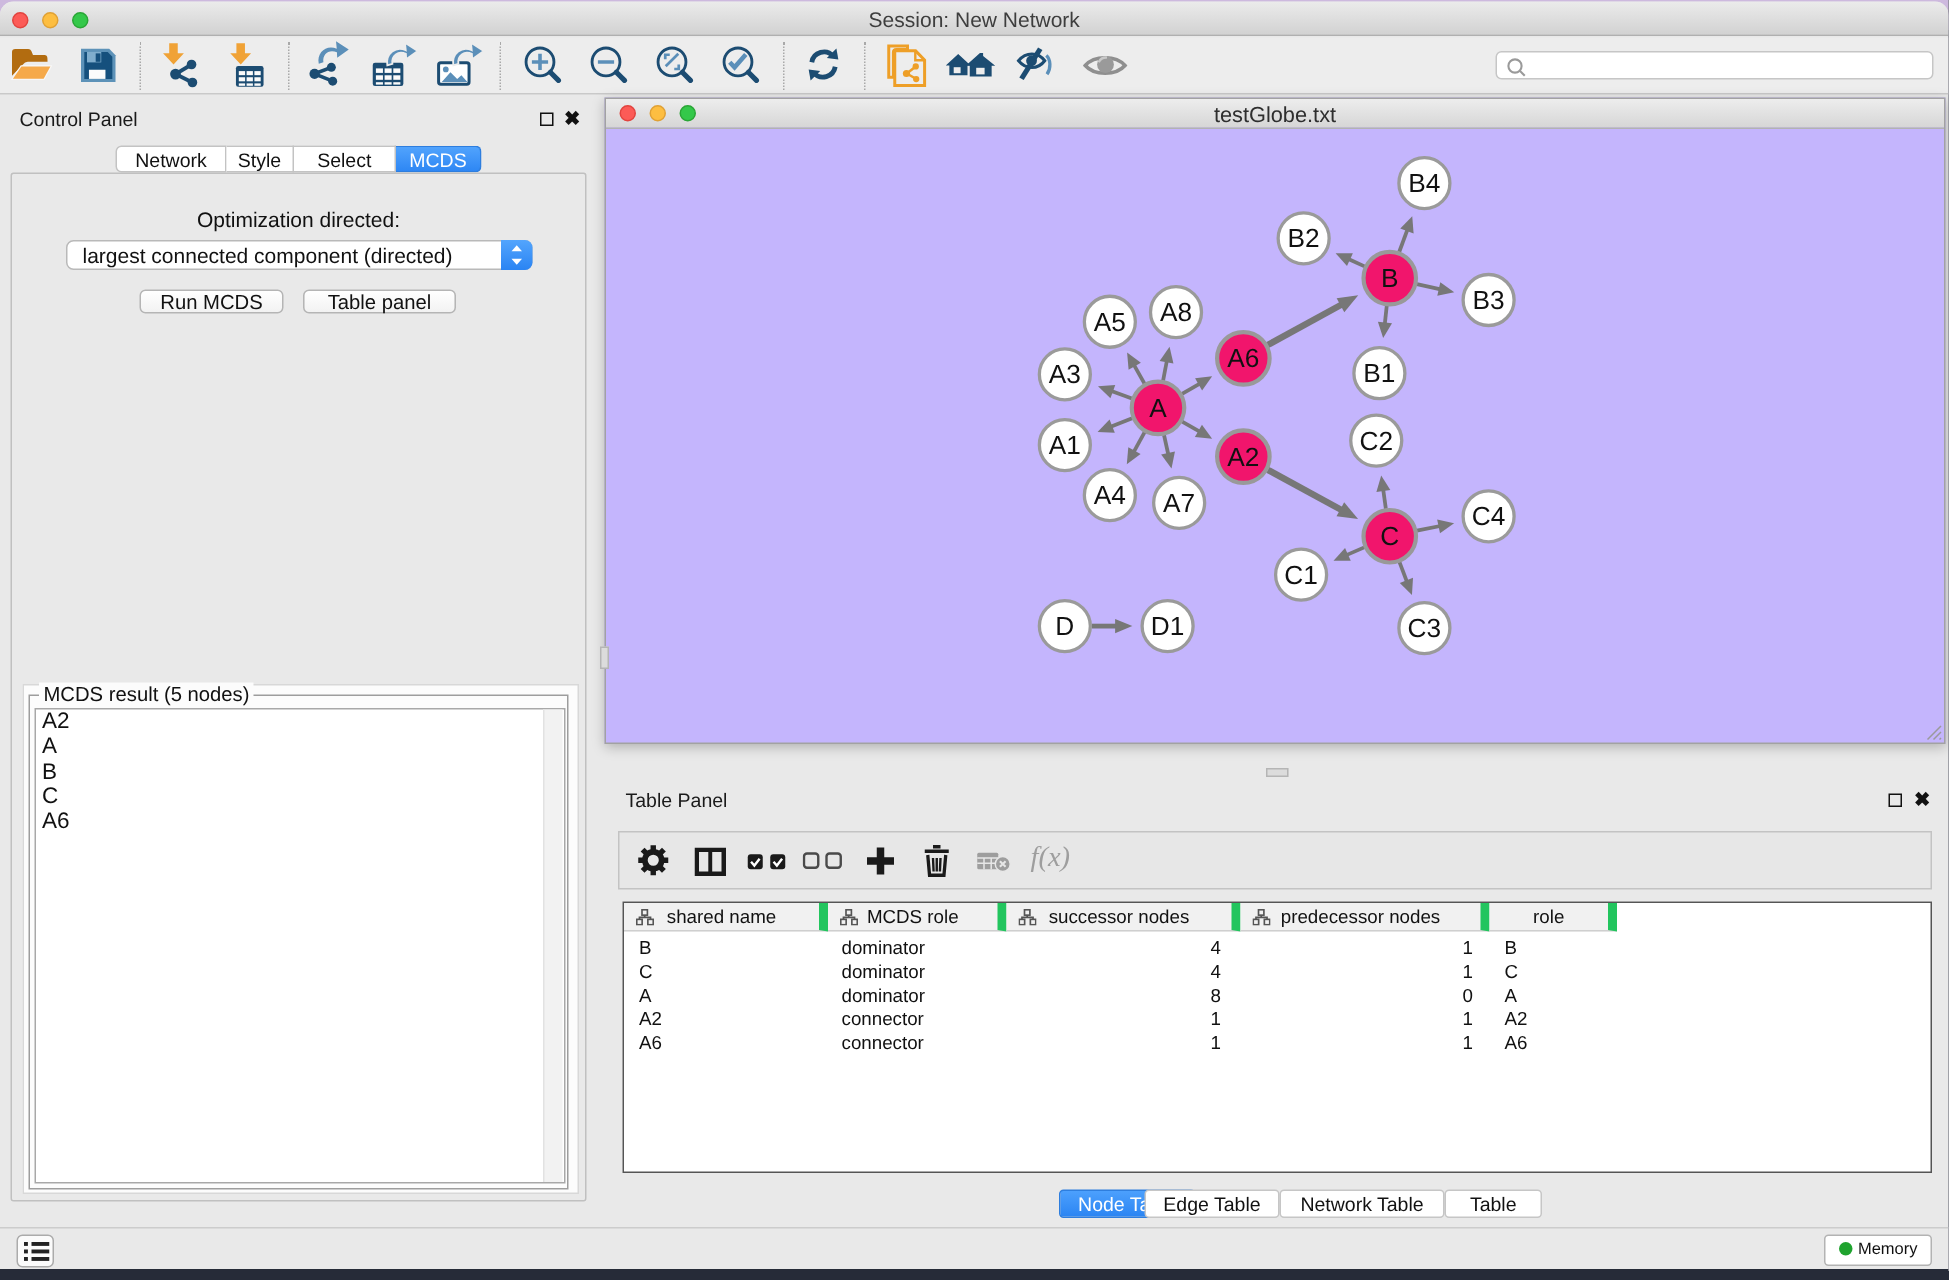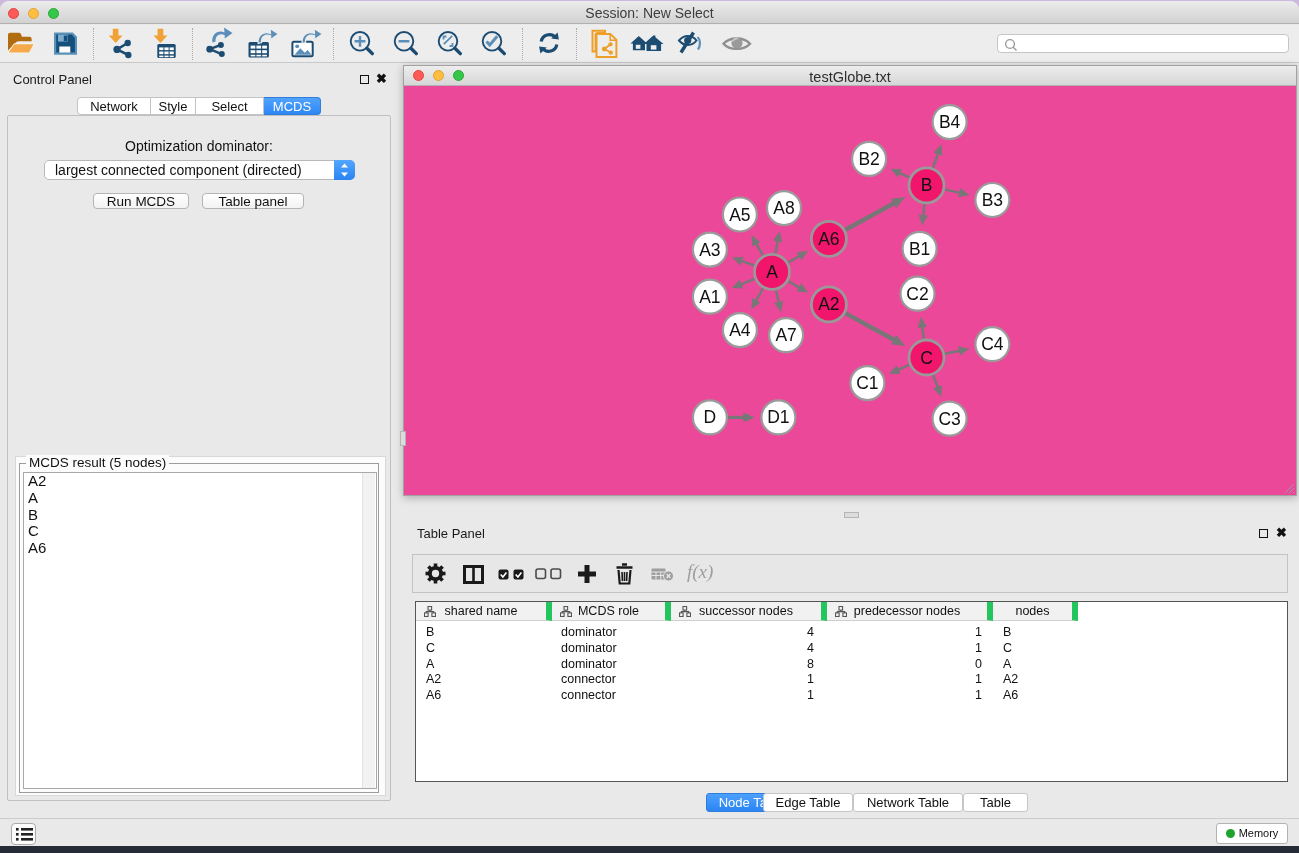--- a/index.html
+++ b/index.html
@@ -33,21 +33,21 @@
 #dropdown { position:absolute; left:36px; top:44px; width:311px; height:20px; background:#fff; border:1px solid #b9b9b9; border-radius:5px; font-size:14px; color:#111; line-height:18px; padding-left:10px; }
 #dd-step { position:absolute; right:-1px; top:-1px; width:21px; height:20px; border-radius:0 5px 5px 0; background:linear-gradient(#53a5fd,#2a84f3); }
 .btn { position:absolute; height:16px; background:linear-gradient(#ffffff,#f2f2f2); border:1px solid #b5b5b5; border-radius:4px; font-size:13.5px; color:#111; text-align:center; line-height:15px; }
 #backing { position:absolute; left:7px; top:340px; width:371px; height:340px; background:#fcfcfc; border:1px solid #d8d8d8; }
 #groupbox { position:absolute; left:11px; top:347px; width:360px; height:330px; border:1px solid #9d9d9d; }
 #groupbox .glabel { position:absolute; left:6px; top:-9px; background:#fcfcfc; padding:0 3px; font-size:13.5px; color:#111; }
 #mcds-list { position:absolute; left:3px; top:8px; width:354px; height:317px; background:#fff; border:1px solid #a8a8a8; font-size:15px; color:#111; }
 #mcds-list .sb { position:absolute; right:1px; top:0; bottom:0; width:13px; background:#f2f2f2; border-left:1px solid #e2e2e2; }
 #mcds-list div.it { padding-left:4px; height:16.8px; line-height:16.5px; }
 
-#nw { position:absolute; left:403px; top:64px; width:894px; height:431px; background:#ec4899; border:1px solid #a2a2a2; box-shadow:0 2px 8px rgba(0,0,0,0.25); }
+#nw { position:absolute; left:403px; top:64px; width:894px; height:431px; background:#c4b5fd; border:1px solid #a2a2a2; box-shadow:0 2px 8px rgba(0,0,0,0.25); }
 #nw-tb { position:absolute; left:0; top:0; width:100%; height:20px; background:linear-gradient(#ededed,#d6d6d6); border-bottom:1px solid #b2b2b2; }
 #nw-tb .tl { top:4px; width:11px; height:11px; }
 #nw-tb .t-red { left:9px; background:#fc5b57; border:1px solid #e2443f; }
 #nw-tb .t-yel { left:29px; background:#fdbe41; border:1px solid #e0a135; }
 #nw-tb .t-grn { left:49px; background:#34c84a; border:1px solid #2aa636; }
 #nw-tb .ttl { position:absolute; top:2.5px; width:100%; text-align:center; font-size:14.5px; color:#2e2e2e; }
 
 #tp-title { position:absolute; left:417px; top:525px; font-size:13px; color:#1a1a1a; }
 #tp-toolbar { position:absolute; left:412px; top:553px; width:876px; height:39px; background:#e7e7e7; border:1px solid #c3c3c3; }
 #tbl { position:absolute; left:415px; top:600px; width:873px; height:181px; background:#fff; border:1.5px solid #555; }
@@ -59,21 +59,21 @@
 #listbtn { position:absolute; left:11px; top:822px; width:25px; height:22px; background:#fbfbfb; border:1px solid #ababab; border-radius:4px; }
 </style>
 </head>
 <body>
 <div id="deskTop"></div>
 <div id="win">
   <div id="titlebar">
     <div class="tl t-red"></div>
       <div class="tl t-yel"></div>
       <div class="tl t-grn"></div>
-    <div class="ttl">Session: New Select</div>
+    <div class="ttl">Session: New Network</div>
   </div>
   <div id="toolbar">
 
     <svg class="ticon" style="left:6px; top:6px;" width="29" height="23" viewBox="0 0 29 23">
         <path d="M2 19.5 V3.7 Q2 1.7 4.2 1.7 L12.8 1.7 Q14.3 1.7 14.9 3 L16 5.7 L23.6 5.7 Q25.5 5.7 25.6 7.7 L25.7 10.2 L12.5 10.2 Q10.5 10.2 9.3 12 Z" fill="#b26c10"></path>
         <path d="M8.3 13.3 H27.6 L23.1 21.5 H2.6 Z" fill="#f5a94a" stroke="#f7f7f7" stroke-width="1.6" paint-order="stroke"></path>
       </svg>
       <svg class="ticon" style="left:52px; top:6px;" width="27" height="25" viewBox="0 0 27 25">
         <path d="M2 1.5 H20.8 L25 5.8 V23.7 H2 Z" fill="#5d92b8"></path>
         <path d="M4.2 3.6 H19.8 L22.9 6.9 V21.6 H4.2 Z" fill="#15507d"></path>
@@ -213,21 +213,21 @@
     <div id="cp-title">Control Panel</div>
     <div class="pan-sq" style="left:360px; top:74px;"></div>
     <div class="pan-x" style="left:376px; top:70px;">✖</div>
     <div class="tabs" style="left:77px; top:96px;align-items:flex-end;">
       <div class="tab first" style="width:74px;padding:0;">Network</div>
         <div class="tab" style="width:45px;padding:0;">Style</div>
         <div class="tab" style="width:68px;padding:0;">Select</div>
         <div class="tab last sel" style="width:57px;padding:0;">MCDS</div>
     </div>
     <div id="cp-box">
-      <div id="opt-label">Optimization dominator:</div>
+      <div id="opt-label">Optimization directed:</div>
       <div id="dropdown">largest connected component (directed)<div id="dd-step">
             <svg width="21" height="20" style="position:absolute;left:0;top:0;">
               <path d="M10.5 3.5 L14 7.5 H7 z" fill="#fff"></path>
               <path d="M10.5 16.5 L14 12.5 H7 z" fill="#fff"></path>
             </svg>
           </div></div>
       <div class="btn" style="left:85px; top:77px; width:96px;">Run MCDS</div>
       <div class="btn" style="left:194px; top:77px; width:102px;">Table panel</div>
       <div id="backing"></div>
         <div id="groupbox">
@@ -416,21 +416,21 @@
           </g>
         </svg>successor nodes</div>
       <div class="th" style="left:411px;width:166px;"><svg width="12" height="11" style="position:absolute;left:8px;top:4px;">
           <g fill="none" stroke="#555" stroke-width="1.1">
             <rect x="4" y="0.5" width="3.6" height="3.6"></rect>
             <rect x="0.5" y="6.9" width="3.6" height="3.6"></rect>
             <rect x="7.9" y="6.9" width="3.6" height="3.6"></rect>
             <path d="M5.8 4.1 v1.5 M2.3 6.9 v-1.3 h7.4 v1.3"></path>
           </g>
         </svg>predecessor nodes</div>
-      <div class="th" style="left:577px;width:85px;">nodes</div>
+      <div class="th" style="left:577px;width:85px;">role</div>
       <div class="td" style="left:10px;top:22px;">B</div>
       <div class="td" style="left:145px;top:22px;">dominator</div>
       <div class="td" style="left:255px;top:22px;width:143px;text-align:right;">4</div>
       <div class="td" style="left:411px;top:22px;width:155px;text-align:right;">1</div>
       <div class="td" style="left:587px;top:22px;">B</div>
       <div class="td" style="left:10px;top:38px;">C</div>
       <div class="td" style="left:145px;top:38px;">dominator</div>
       <div class="td" style="left:255px;top:38px;width:143px;text-align:right;">4</div>
       <div class="td" style="left:411px;top:38px;width:155px;text-align:right;">1</div>
       <div class="td" style="left:587px;top:38px;">C</div>

